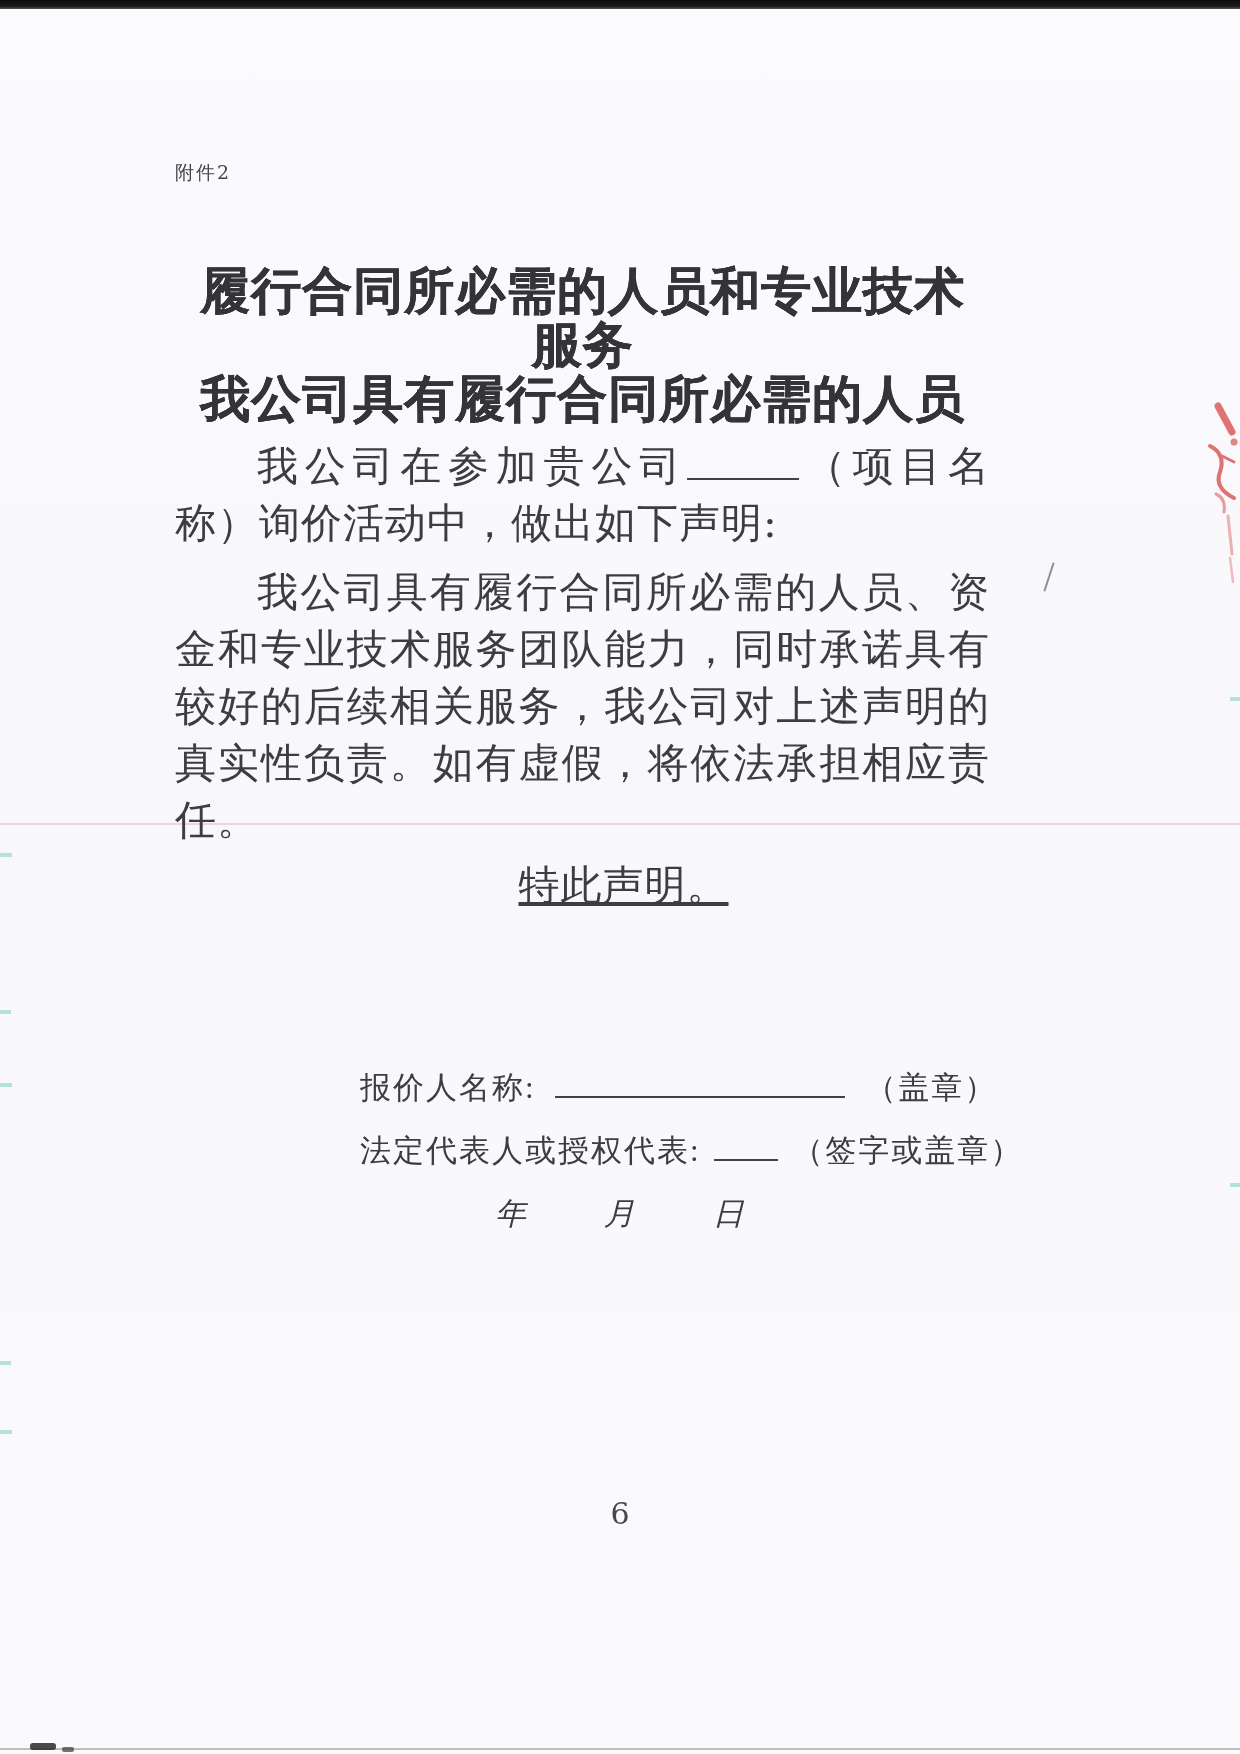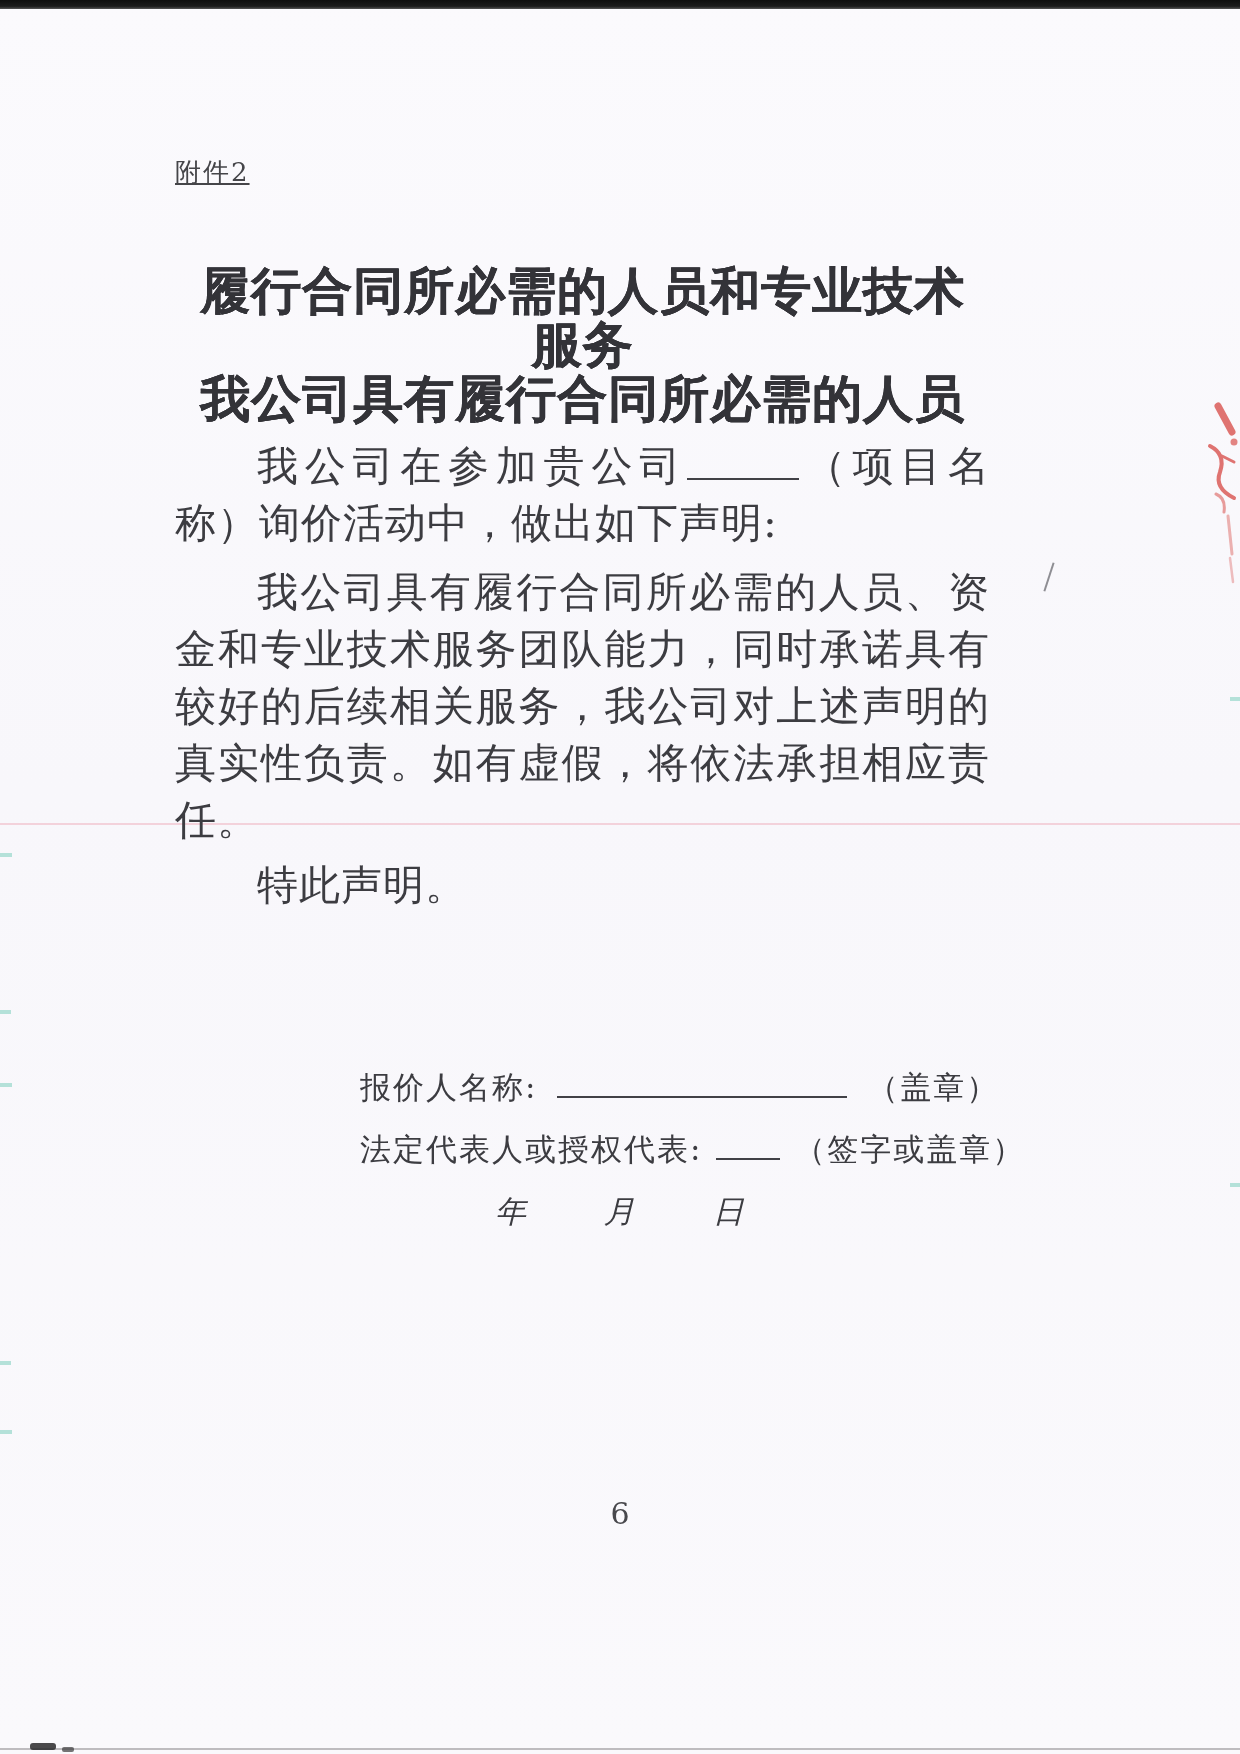--- a/index.html
+++ b/index.html
@@ -52,25 +52,24 @@
   .stamp-svg { position: absolute; left: 1188px; top: 398px; }
 
   
   .content {
     position: absolute;
     left: 175px;
     top: 152px;
     width: 815px;
   }
   .attach {
-    font-size: 26px;
+    font-size: 19px;
     line-height: 40px;
     letter-spacing: 2px;
     color: #454549;
-    text-decoration: underline;
   }
   .title {
     margin: 72px 0 0 0;
     text-align: center;
     font-size: 50px;
     line-height: 54px;
     font-weight: 800;
     color: #333338;
     letter-spacing: 1px;
   }
@@ -88,39 +87,39 @@
   .para {
     margin: 12px 0 0 0;
     font-size: 41px;
     line-height: 57px;
     letter-spacing: 1px;
     text-align: justify;
     text-justify: inter-character;
     color: #3c3c41;
   }
   .para.indent { text-indent: 2em; }
-  .para.closing { margin-top: 8px; text-align: left; }
+  .para.closing { margin-top: 8px; text-align: center; text-decoration: underline; }
   .blank {
     display: inline-block;
     height: 0.85em;
     border-bottom: 2px solid #414146;
     vertical-align: baseline;
   }
   .blank-project { width: 112px; }
   .blank-bidder  { width: 290px; margin: 0 8px; }
   .blank-rep     { width: 64px;  margin: 0 2px; }
   .sig {
     margin: 142px 0 0 185px;
     font-size: 31px;
     line-height: 62px;
     letter-spacing: 2px;
     color: #3c3c41;
     white-space: nowrap;
   }
-  .sig-line span { vertical-align: baseline; }
+  .sig-line span { vertical-align: baseline; font-family: Liberation Serif, serif; }
   .sig-date { padding-left: 135px; font-style: italic; }
   .sig-date span { display: inline-block; margin-right: 64px; }
   .sig-date span:last-child { margin-right: 0; }
   .pagenum {
     position: absolute;
     left: 0; right: 0;
     top: 1496px;
     text-align: center;
     font-size: 30px;
     color: #48484c;

